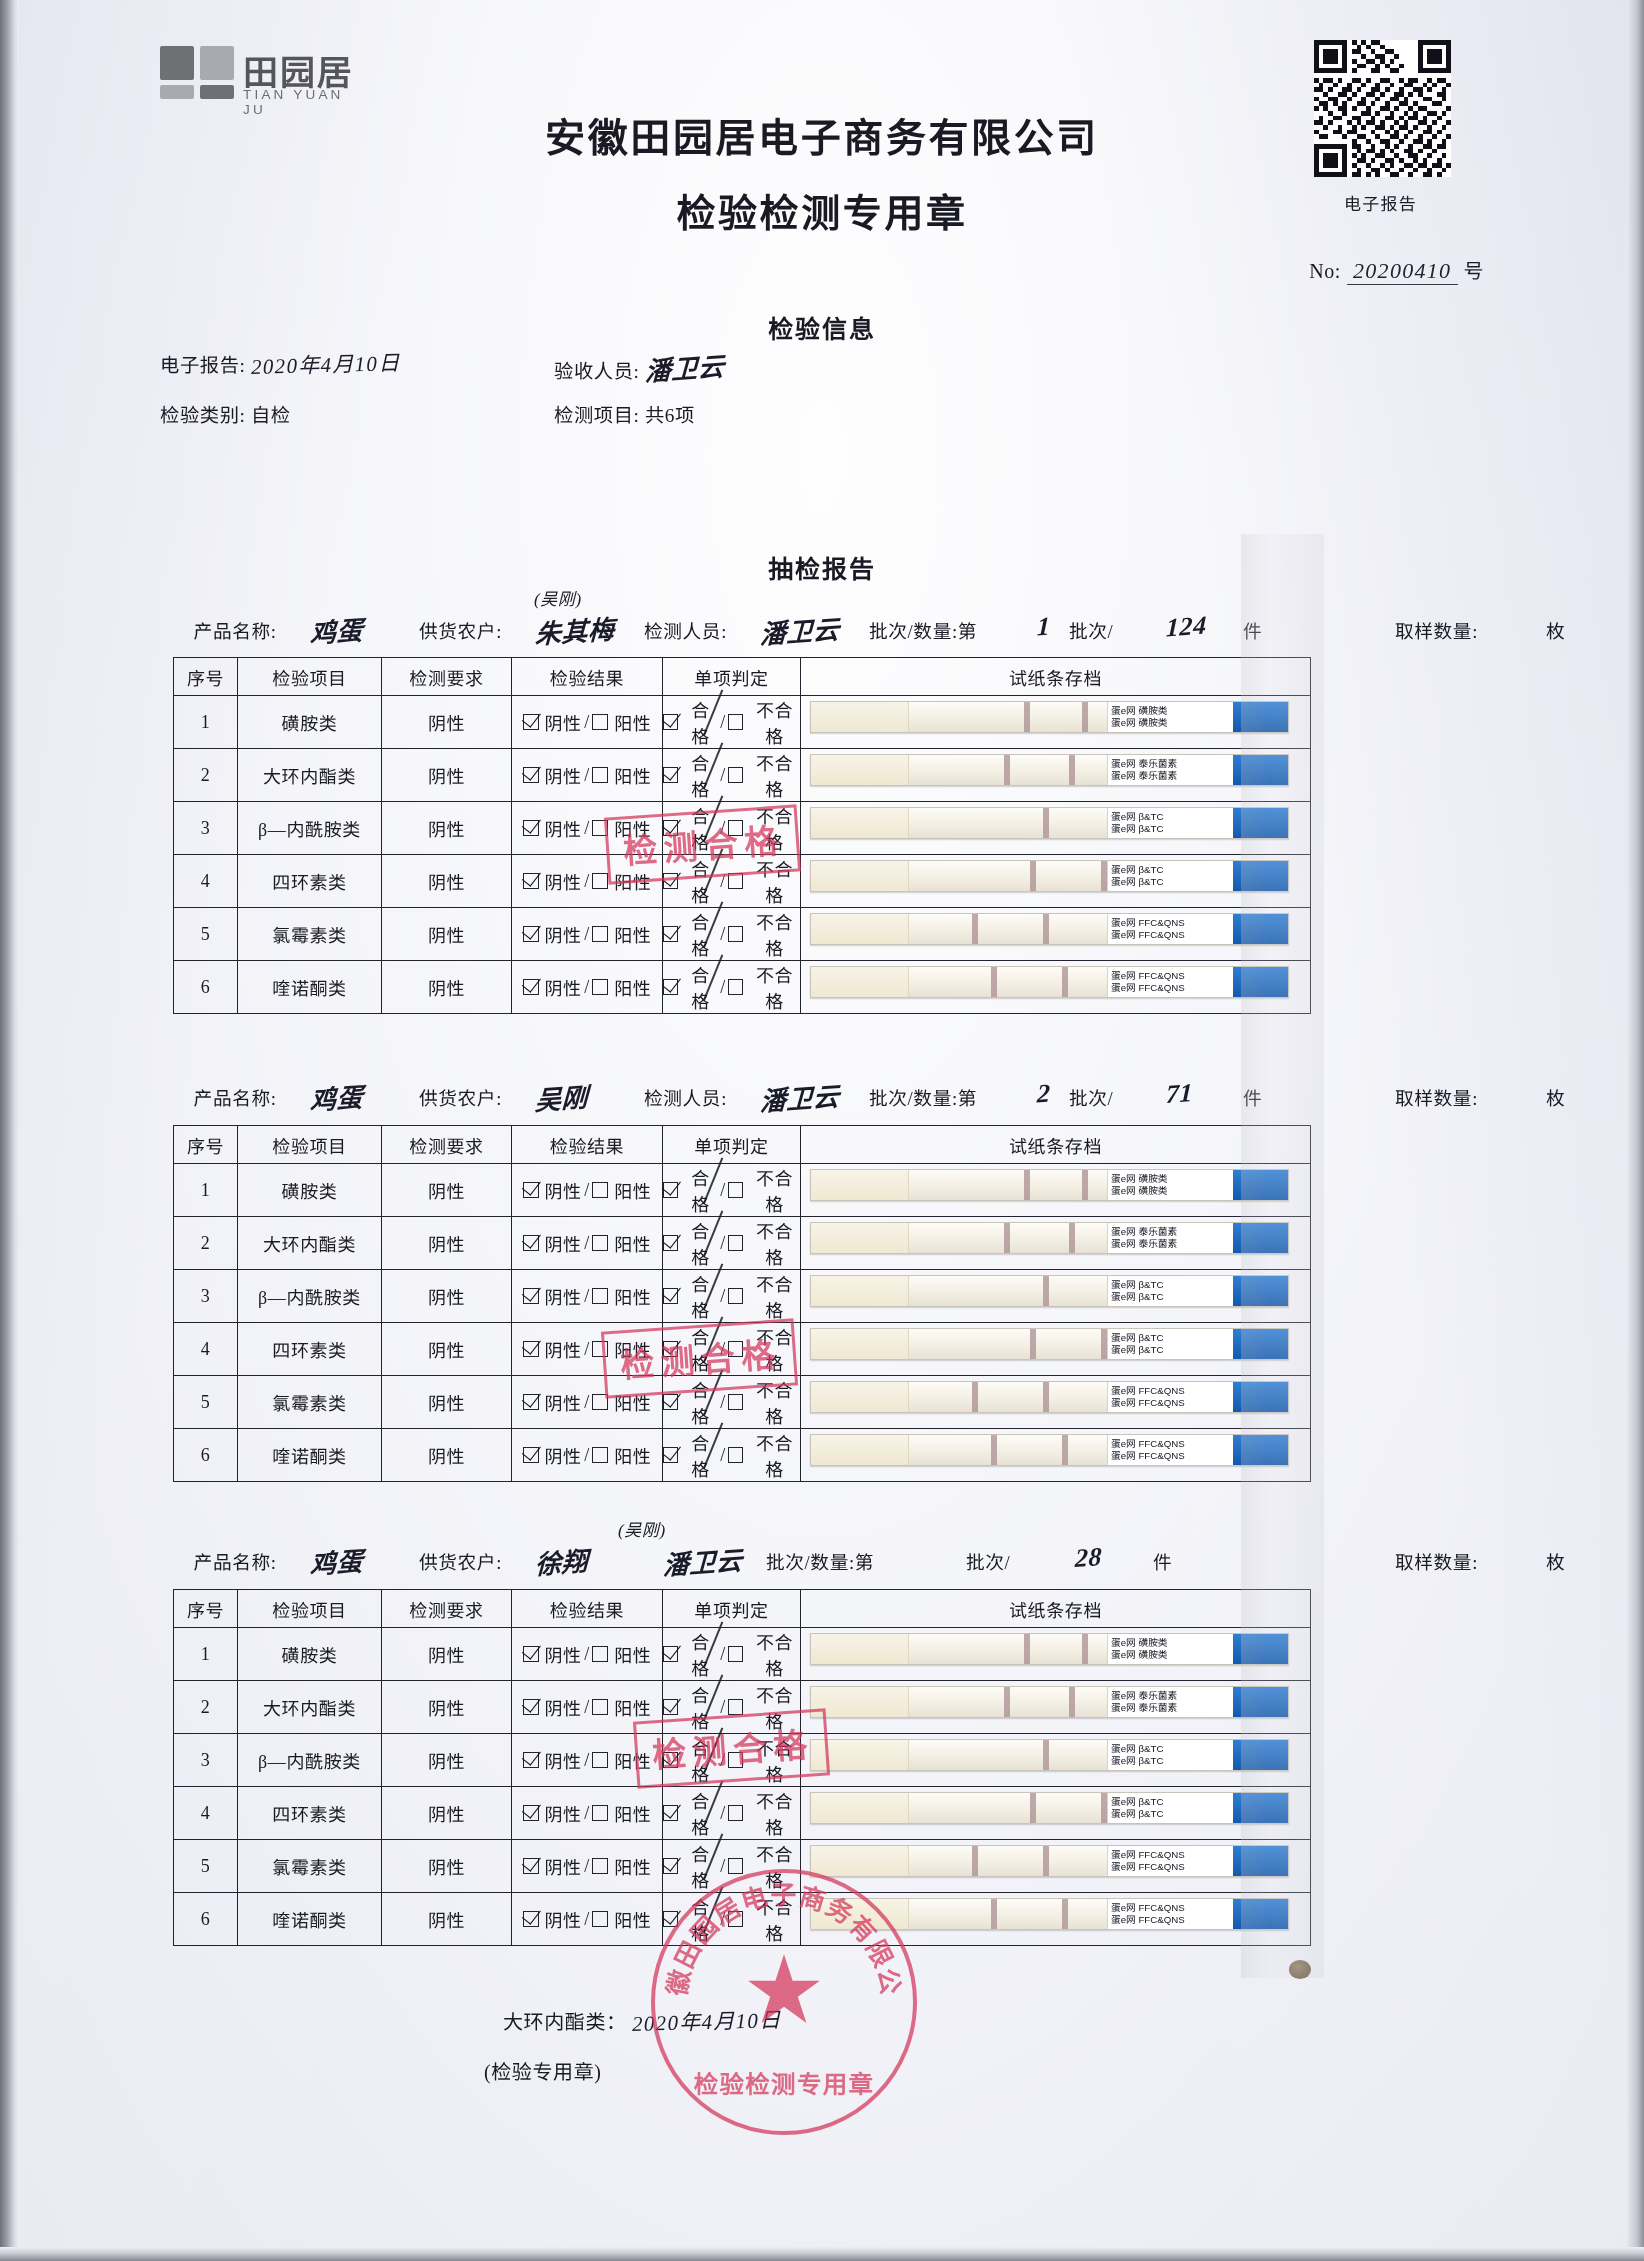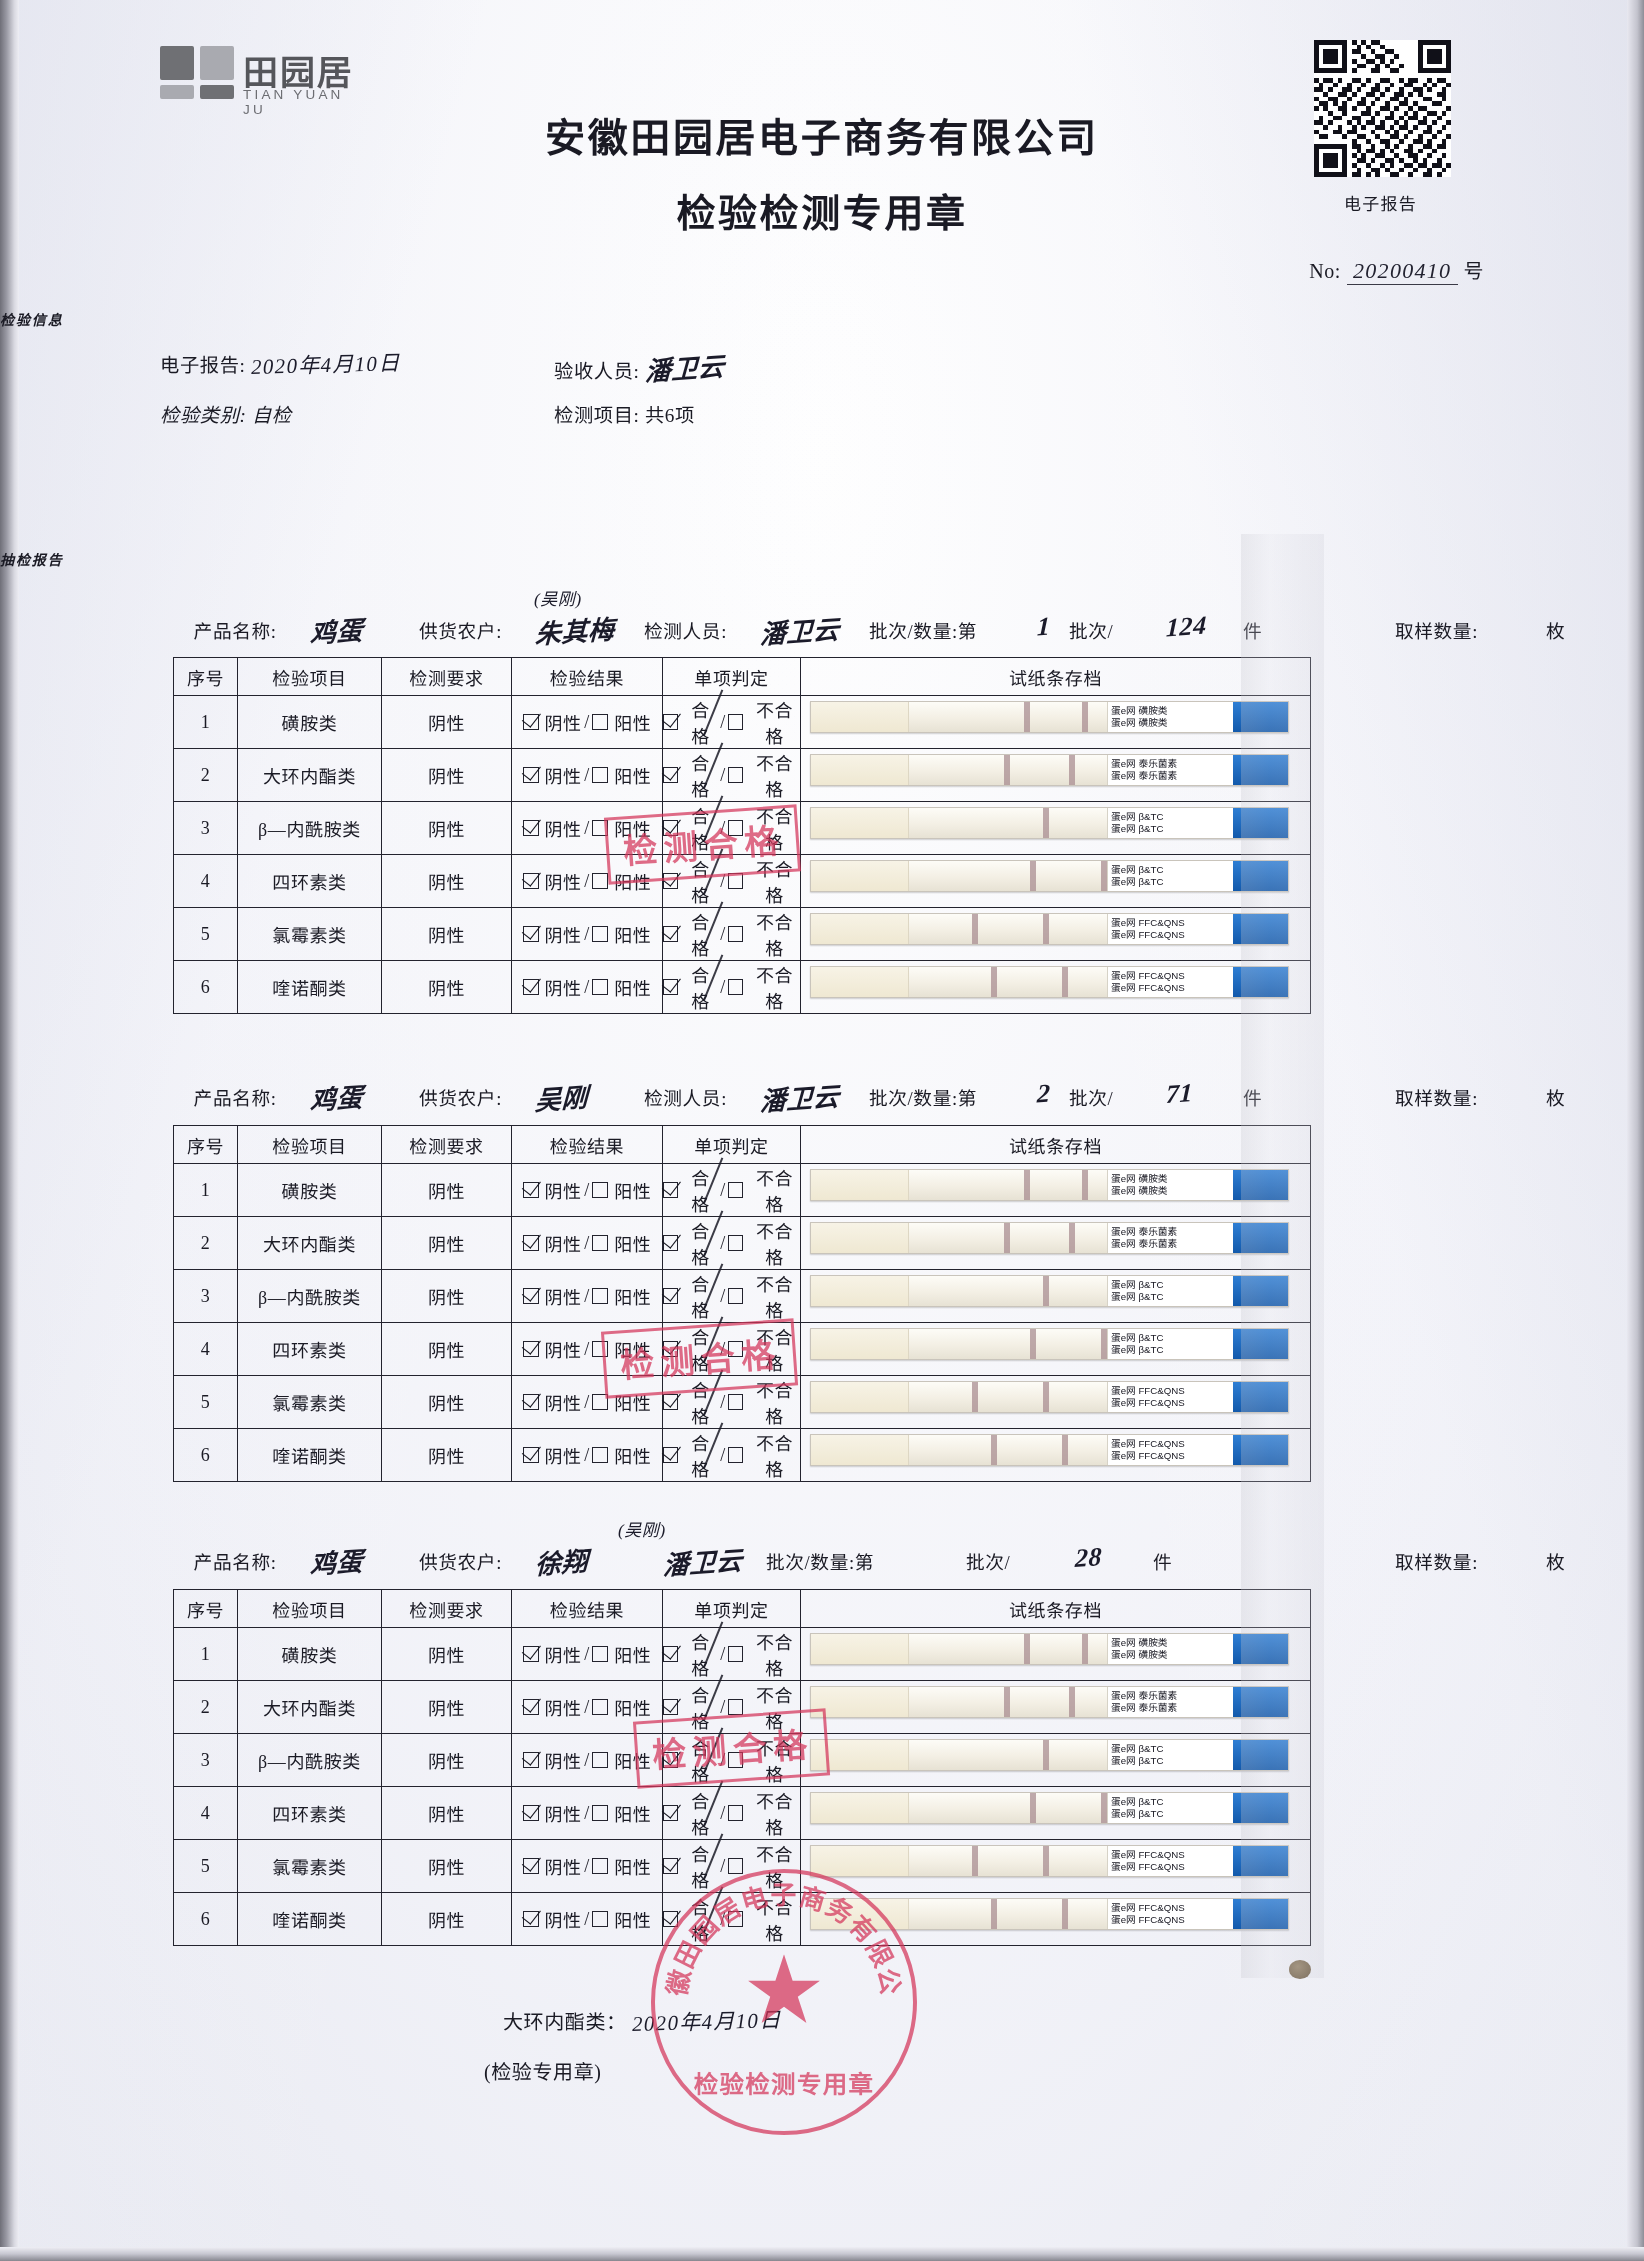--- a/index.html
+++ b/index.html
@@ -133,24 +133,24 @@
     color: #222230;
     border-bottom: 1.3px solid #3a3a46;
     padding: 0 6.4px 1.3px 6.4px;
     letter-spacing: 1.3px;
   }
 
   
   .sec-title {
     position: absolute;
     left: 0; right: 0;
-    font-size: 14px;
+    text-align: center;
+    font-size: 25px;
     font-weight: bold;
     letter-spacing: 1.9px;
-    font-style: italic;
   }
   .info-line {
     position: absolute;
     font-size: 19.3px;
     letter-spacing: 0.6px;
   }
   .hand {
     font-family: "Liberation Serif", serif;
     font-style: italic;
     color: #1b1b2a;
@@ -628,21 +628,21 @@
   <div class="sec-title" style="top:309px;">检验信息</div>
 
   <div class="info-line" style="left:160px;top:348px;">
     <span>电子报告:</span>
     <span class="hand hw-date">2020年4月10日</span>
   </div>
   <div class="info-line" style="left:554px;top:348px;">
     <span>验收人员:</span>
     <span class="hand hw-name">潘卫云</span>
   </div>
-  <div class="info-line" style="left:160px;top:400px;font-style:italic;">
+  <div class="info-line" style="left:160px;top:400px;">
     <span>检验类别:</span>
     <span>自检</span>
   </div>
   <div class="info-line" style="left:554px;top:400px;">
     <span>检测项目:</span>
     <span>共6项</span>
   </div>
 
 
   <div class="sec-title" style="top:549px;">抽检报告</div>

